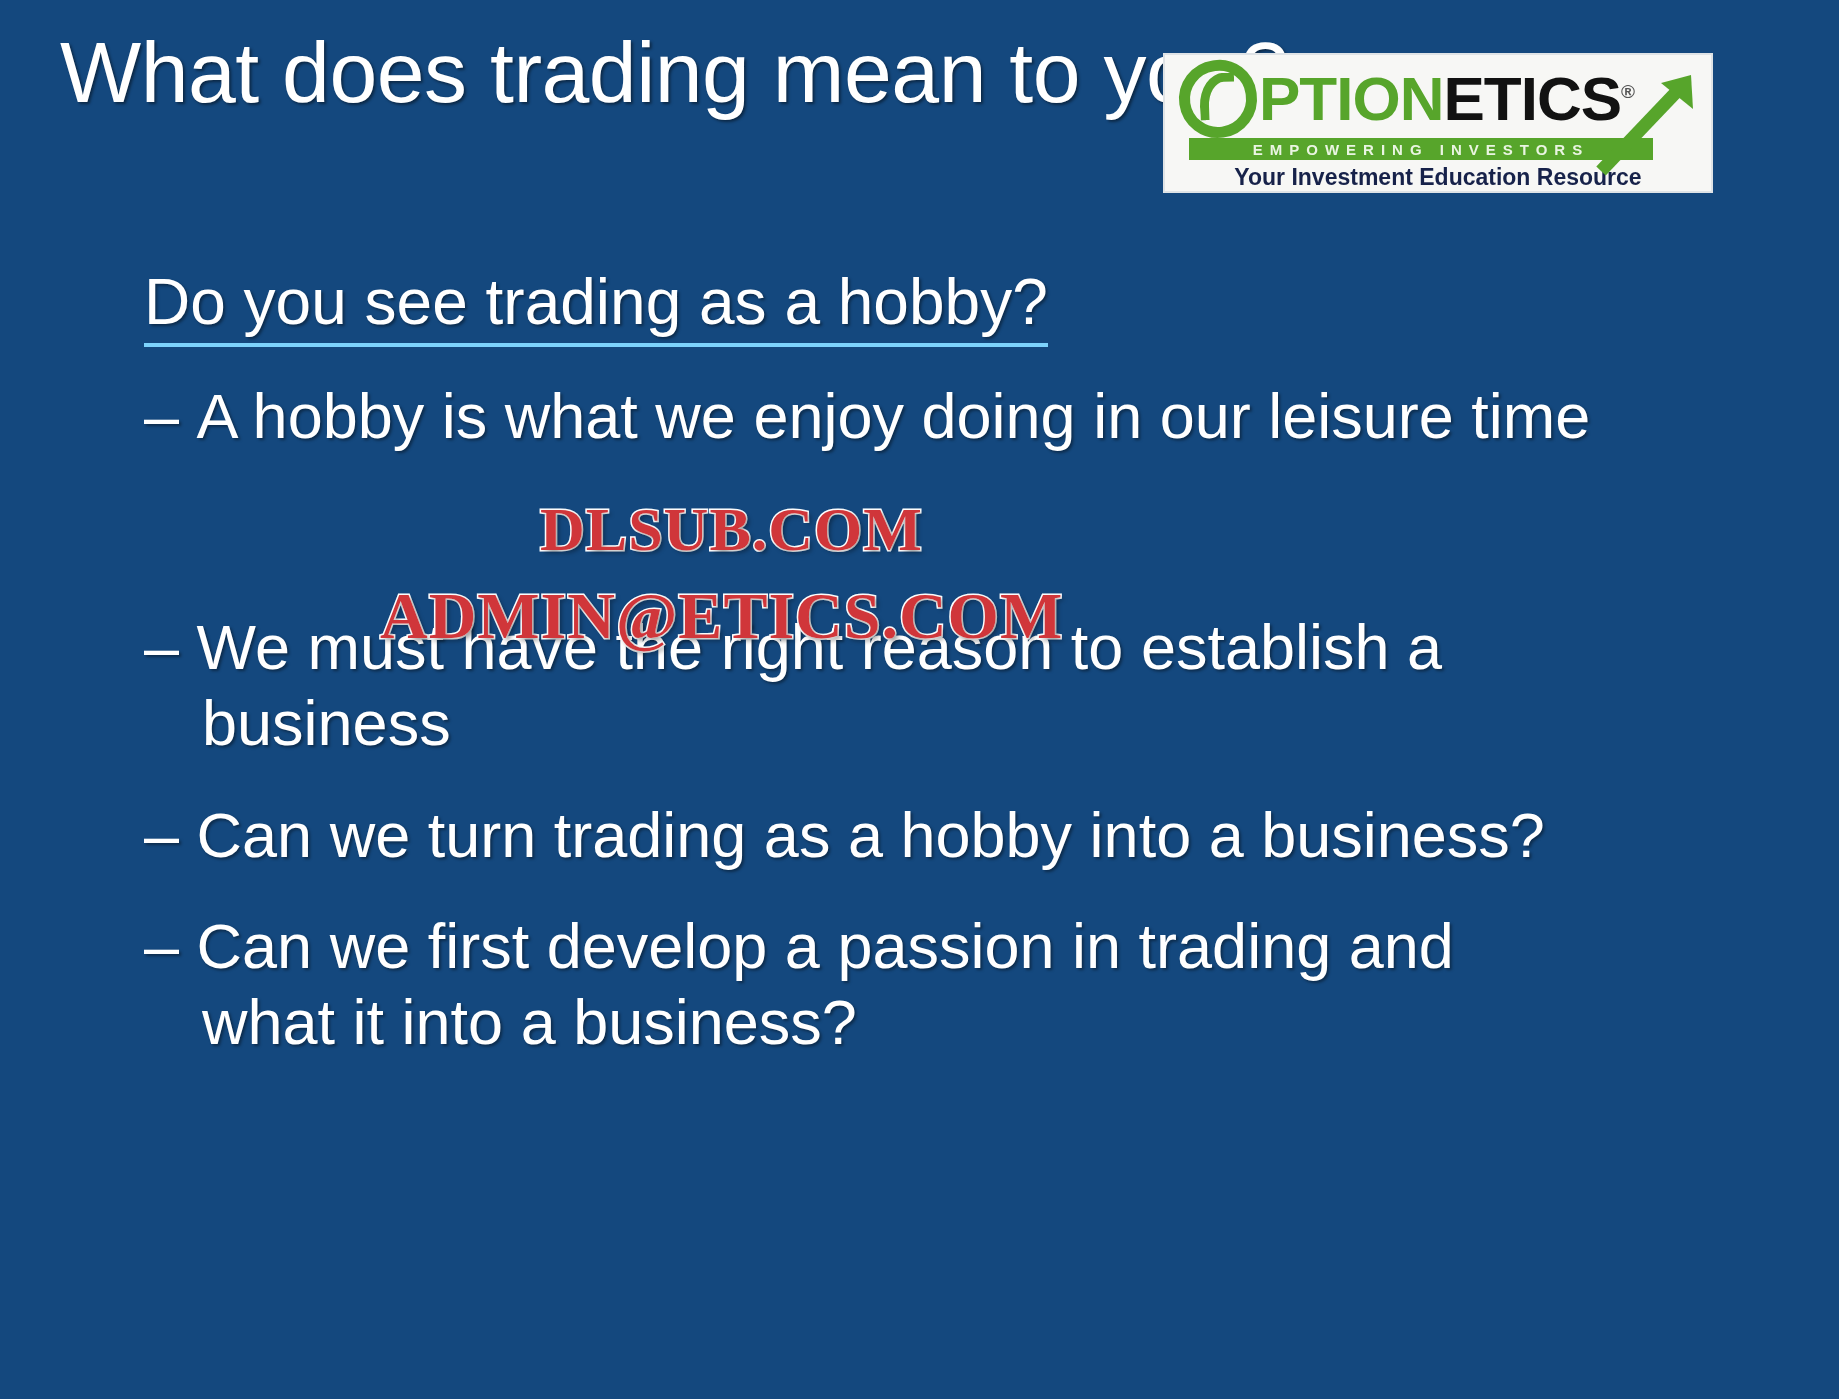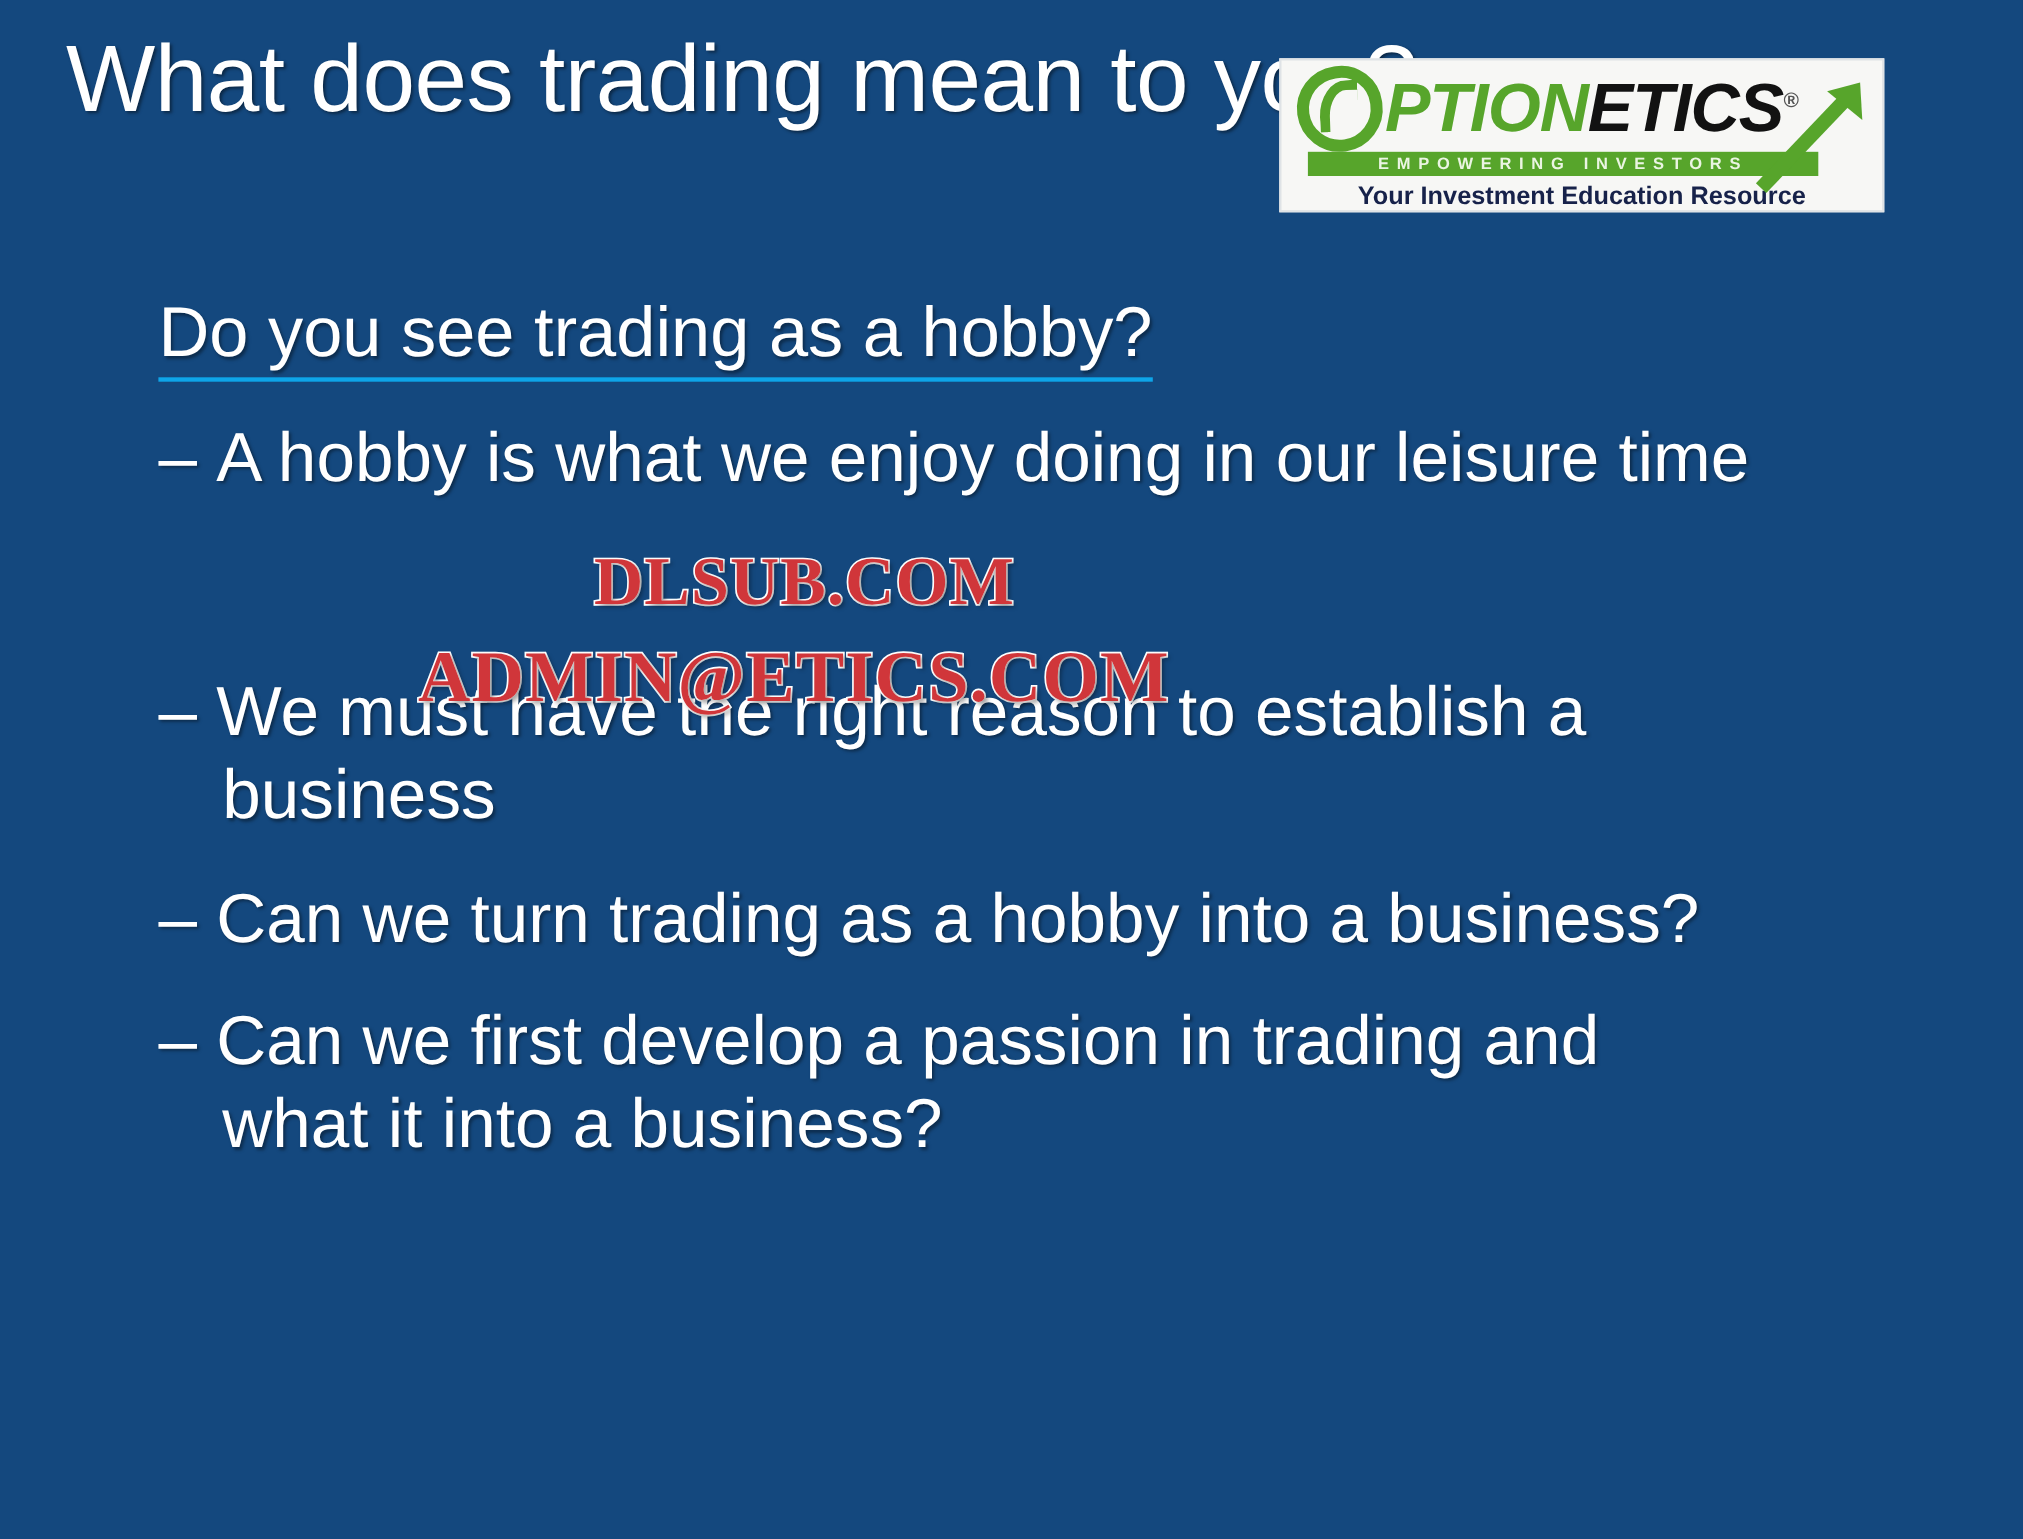--- a/index.html
+++ b/index.html
@@ -83,21 +83,20 @@
     top: 2px;
     transform: rotate(6deg);
   }
   .logo-word {
     font-size: 62px;
     font-weight: 700;
     letter-spacing: -1px;
     line-height: 1;
     font-family: "Liberation Sans", sans-serif;
     white-space: nowrap;
-    font-style: italic;
   }
   .logo-word .g { color: #57a52b; }
   .logo-word .k { color: #121212; }
   .logo-reg {
     font-size: 19px;
     color: #555;
     vertical-align: super;
     font-weight: 700;
   }
   .logo-arrow {
@@ -143,21 +142,21 @@
   .lvl1 {
     position: relative;
     color: #ffffff;
     font-size: 64px;
     line-height: 1.2;
     margin-left: 144px;
     margin-bottom: 0;
     text-shadow: 2px 2px 3px rgba(0,0,0,0.4);
   }
   .lvl1 .u {
-    border-bottom: 4px solid #0ea5e9;
+    border-bottom: 4px solid #7dd3fc;
     padding-bottom: 2px;
     display: inline-block;
   }
   .lvl2 {
     position: relative;
     color: #ffffff;
     font-size: 63px;
     line-height: 1.2;
     margin-left: 144px;
     padding-left: 58px;

